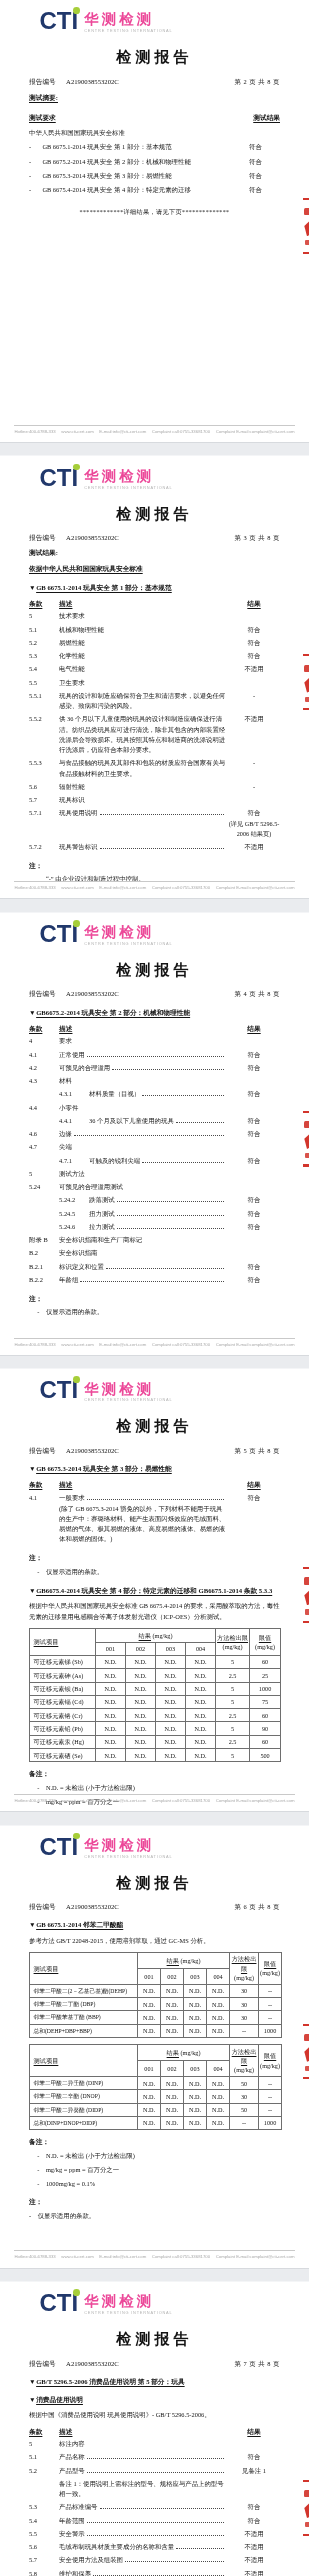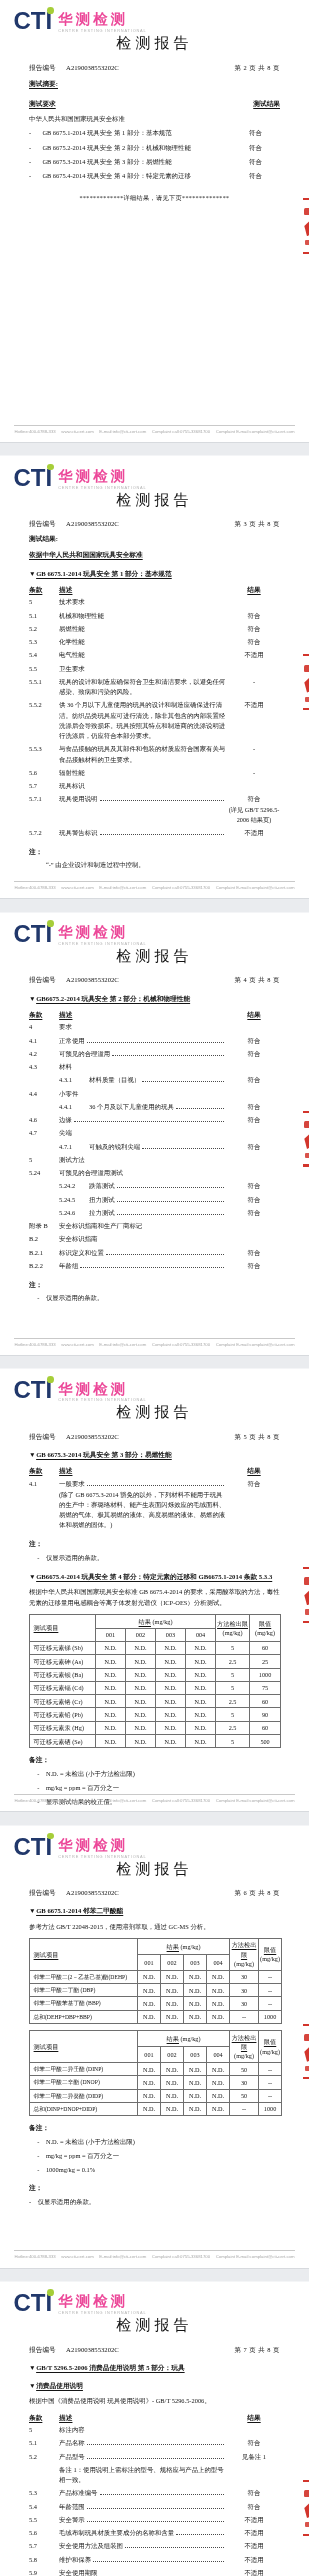--- a/index.html
+++ b/index.html
@@ -10,29 +10,29 @@
     color:#141414;
     -webkit-font-smoothing:antialiased;
   }
   #doc{width:309px;}
   .page{position:relative;width:309px;background:#ffffff;overflow:hidden;}
   .page.std{height:442px;}
   .gap{height:12.4px;background:#eaecef;border-top:0.5px solid #d7dade;border-bottom:0.5px solid #f4f5f7;}
 
   
   .hdr{padding:10.3px 0 0 13.4px;}
-  .logo{display:flex;align-items:flex-start;gap:6.2px;}
+  .logo{display:flex;align-items:flex-start;gap:6.2px;margin-left:26px;}
   .cti-wrap{position:relative;display:inline-block;}
   .cti{font-family:"Liberation Sans","DejaVu Sans",sans-serif;font-weight:bold;font-size:24px;line-height:.92;color:#21386b;letter-spacing:0px;}
   .cti-dot{position:absolute;top:-3.1px;right:-1.5px;width:6.7px;height:6.7px;border-radius:50%;background:#a6ce39;}
   .logo-right{padding-top:2.1px;}
   .logo-cn{font-family:"Liberation Sans","DejaVu Sans",sans-serif;font-size:14.4px;line-height:1;color:#ec4899;letter-spacing:3.1px;font-weight:bold;}
   .logo-en{font-family:"Liberation Sans","DejaVu Sans",sans-serif;font-size:3.9px;color:#b3b3b3;letter-spacing:0.8px;margin-top:1.5px;}
 
-  .title{text-align:center;font-size:15px;font-weight:normal;letter-spacing:4.1px;margin-top:1px;}
+  .title{text-align:center;font-size:15px;font-weight:bold;letter-spacing:4.1px;margin-top:15px;}
   .meta{display:flex;justify-content:space-between;align-items:baseline;margin:10.3px 29px 0;font-size:6.7px;}
   .meta-left{display:flex;gap:10.3px;}
   .meta-right{font-size:6.4px;letter-spacing:0.5px;}
 
   .content{margin:6.2px 29px 0;}
 
   .hu{font-weight:bold;text-decoration:underline;text-underline-offset:1.5px;font-size:6.7px;margin-top:7.2px;}
   .boldline{font-weight:bold;font-size:6.7px;margin-top:2.1px;}
   .cols-head{display:flex;justify-content:space-between;margin-top:11.3px;font-size:6.7px;font-weight:bold;}
   .cols-head span{text-decoration:underline;text-underline-offset:1.5px;}

